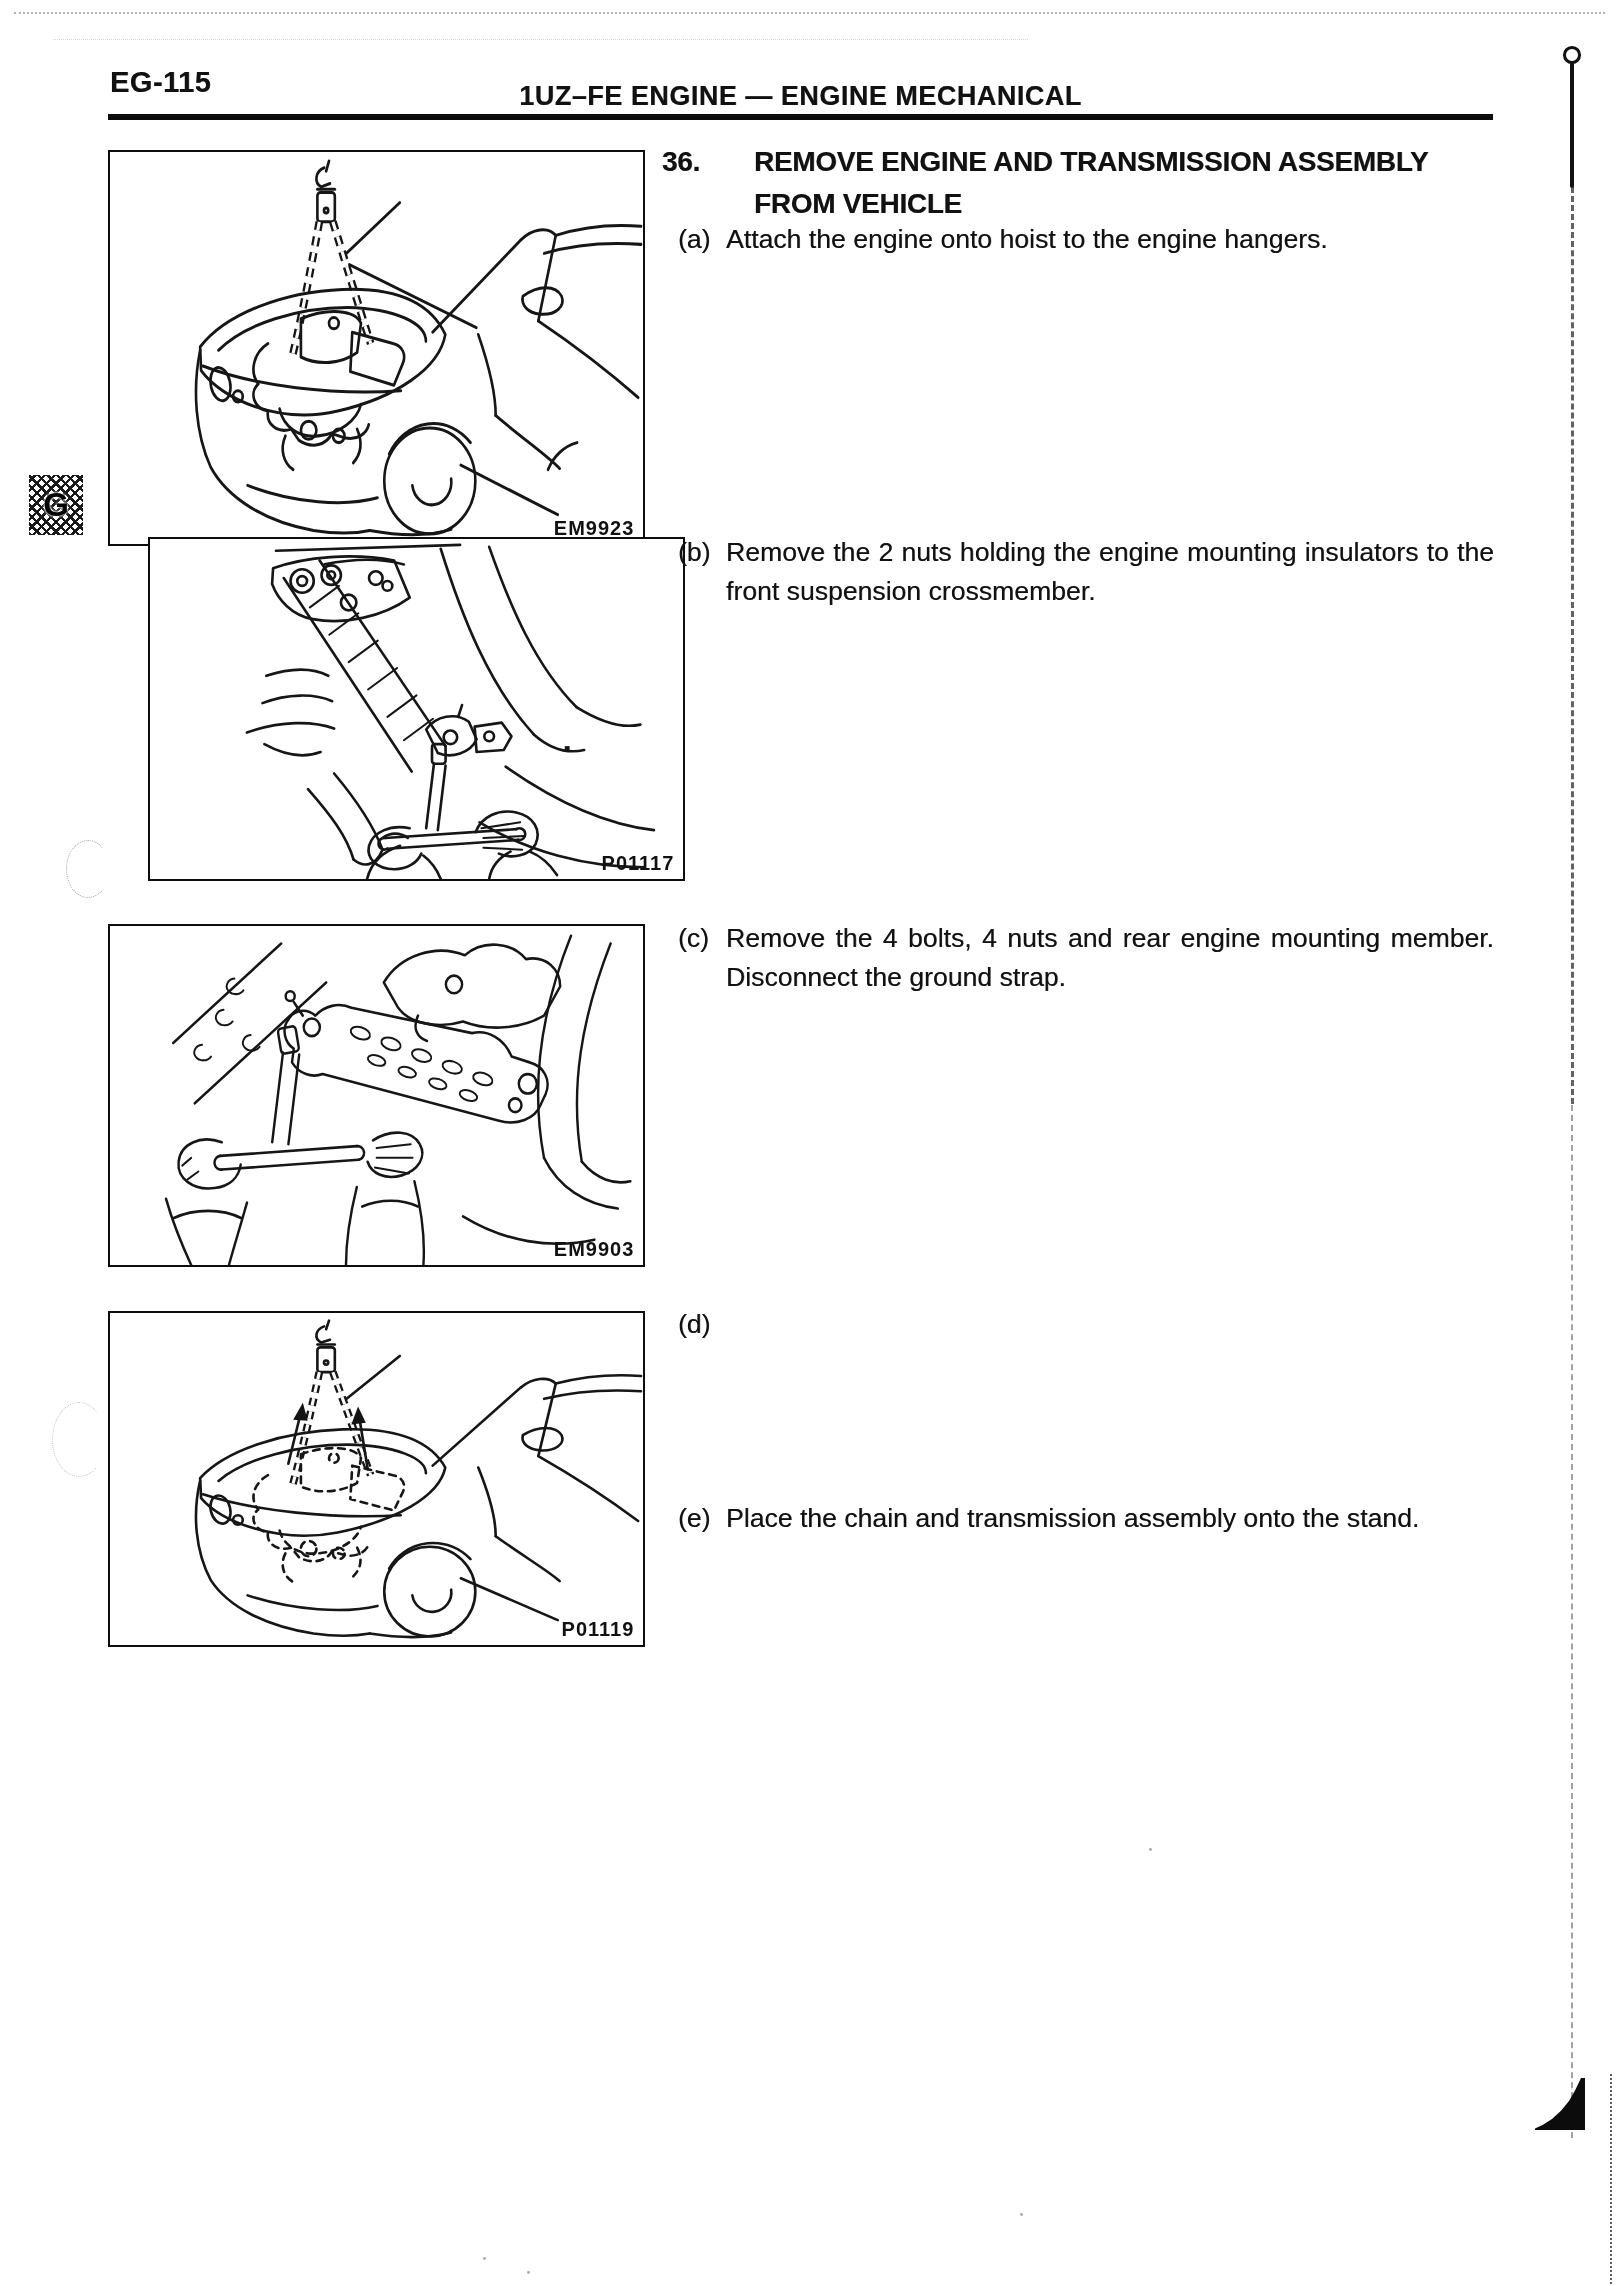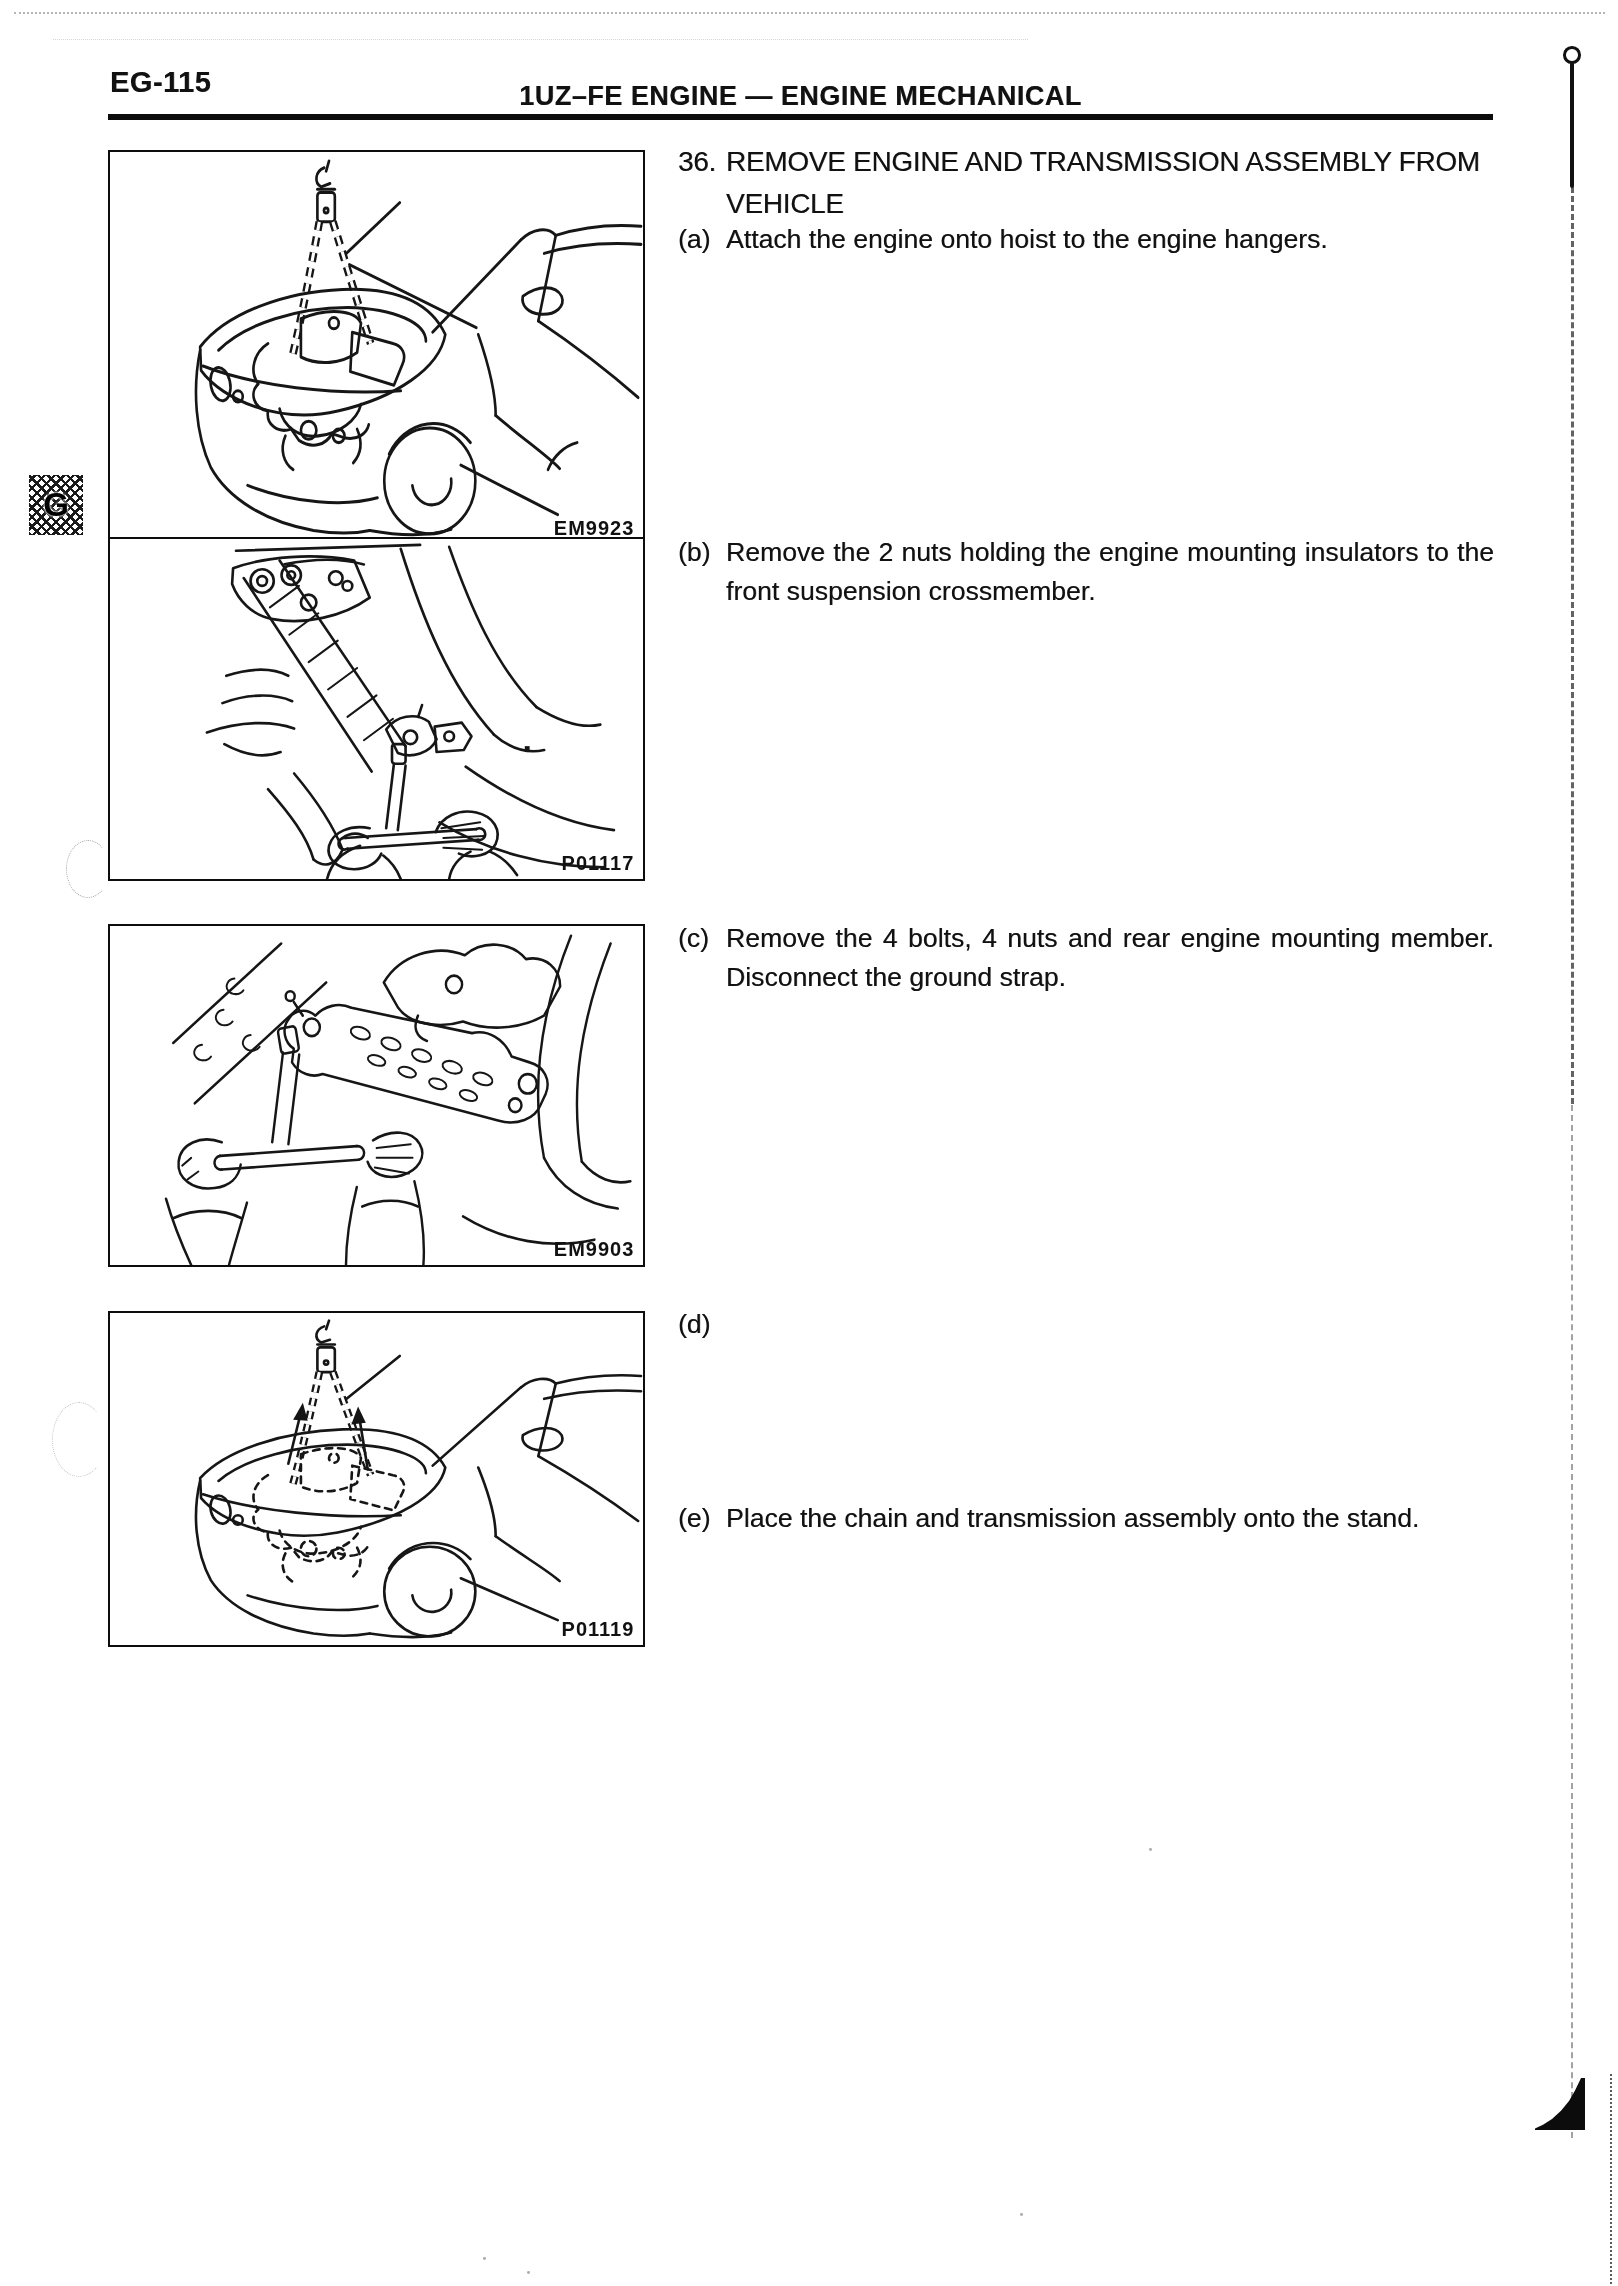--- a/index.html
+++ b/index.html
@@ -25,21 +25,21 @@
   
   .fig{position:absolute;left:108px;width:537px;margin:0;border:2.9px solid #0d0d0d;background:#fff;box-sizing:border-box;}
   .fig svg{display:block;width:100%;height:100%;}
   .figcode{position:absolute;right:8.7px;bottom:3.9px;font-size:20px;font-weight:bold;letter-spacing:1px;color:#111;}
   .ln{stroke:#161616;stroke-width:2.7;fill:none;stroke-linecap:round;stroke-linejoin:round;}
   .thin{stroke-width:2.1;}
   .chain{stroke:#161616;stroke-width:8;fill:none;stroke-dasharray:8 6;}
   .chaincore{stroke:#fff;stroke-width:3.2;fill:none;stroke-dasharray:8 6;}
   .dashed path,.dashed circle{stroke-dasharray:7 6;}
   
-  .step-head{position:absolute;left:678px;top:141px;width:816px;display:flex;font-weight:normal;font-size:28px;line-height:42px;letter-spacing:-0.3px;}
+  .step-head{position:absolute;left:662px;top:141px;width:816px;display:flex;font-weight:bold;font-size:28px;line-height:42px;letter-spacing:-0.3px;gap:44px;}
   .step-head .lbl{width:48px;flex:none;}
   .step-head .ttl{width:772px;}
   .substep{position:absolute;left:678px;width:816px;display:flex;font-size:26.6px;line-height:39px;}
   .substep .lbl{width:48px;flex:none;}
   .substep .body{width:768px;}
   .jtext{margin:0;text-align:justify;}
   .notice{font-weight:bold;}
   
   .dots-top{position:absolute;left:13.5px;top:11.6px;width:1591px;border-top:2.9px dotted #5a5a5a;opacity:.45;}
   .dots-top2{position:absolute;left:53px;top:39px;width:975px;border-top:1.9px dotted #777;opacity:.3;}
@@ -128,21 +128,21 @@
       <circle cx="231" cy="152" r="5"></circle>
         <circle cx="205" cy="247" r="8"></circle>
         <circle cx="236" cy="252" r="6"></circle>
       <path d="M181,252 c-6,12 -2,24 8,30"></path>
         <path d="M255,246 c6,12 4,22 -4,30"></path>
     </g>
   </svg>
   <figcaption class="figcode">EM9923</figcaption>
 </figure>
 
-<figure class="fig" style="top:537px;height:344px;">
+<figure class="fig" style="top:537px;height:344px;margin-left:40px;">
   <svg viewBox="0 0 550 348" preserveAspectRatio="none">
     <g class="ln">
       <path d="M127,30 C160,18 210,14 252,22 L268,60 C240,80 200,88 168,82 C146,78 132,62 126,46 Z"></path>
       <path d="M130,12 L320,6"></path>
         <path d="M180,26 C210,20 240,20 262,26"></path>
       <circle cx="157" cy="43" r="12"></circle>
         <circle cx="157" cy="43" r="5"></circle>
       <circle cx="187" cy="37" r="10"></circle>
         <circle cx="187" cy="37" r="4"></circle>
       <circle cx="205" cy="65" r="8"></circle>

